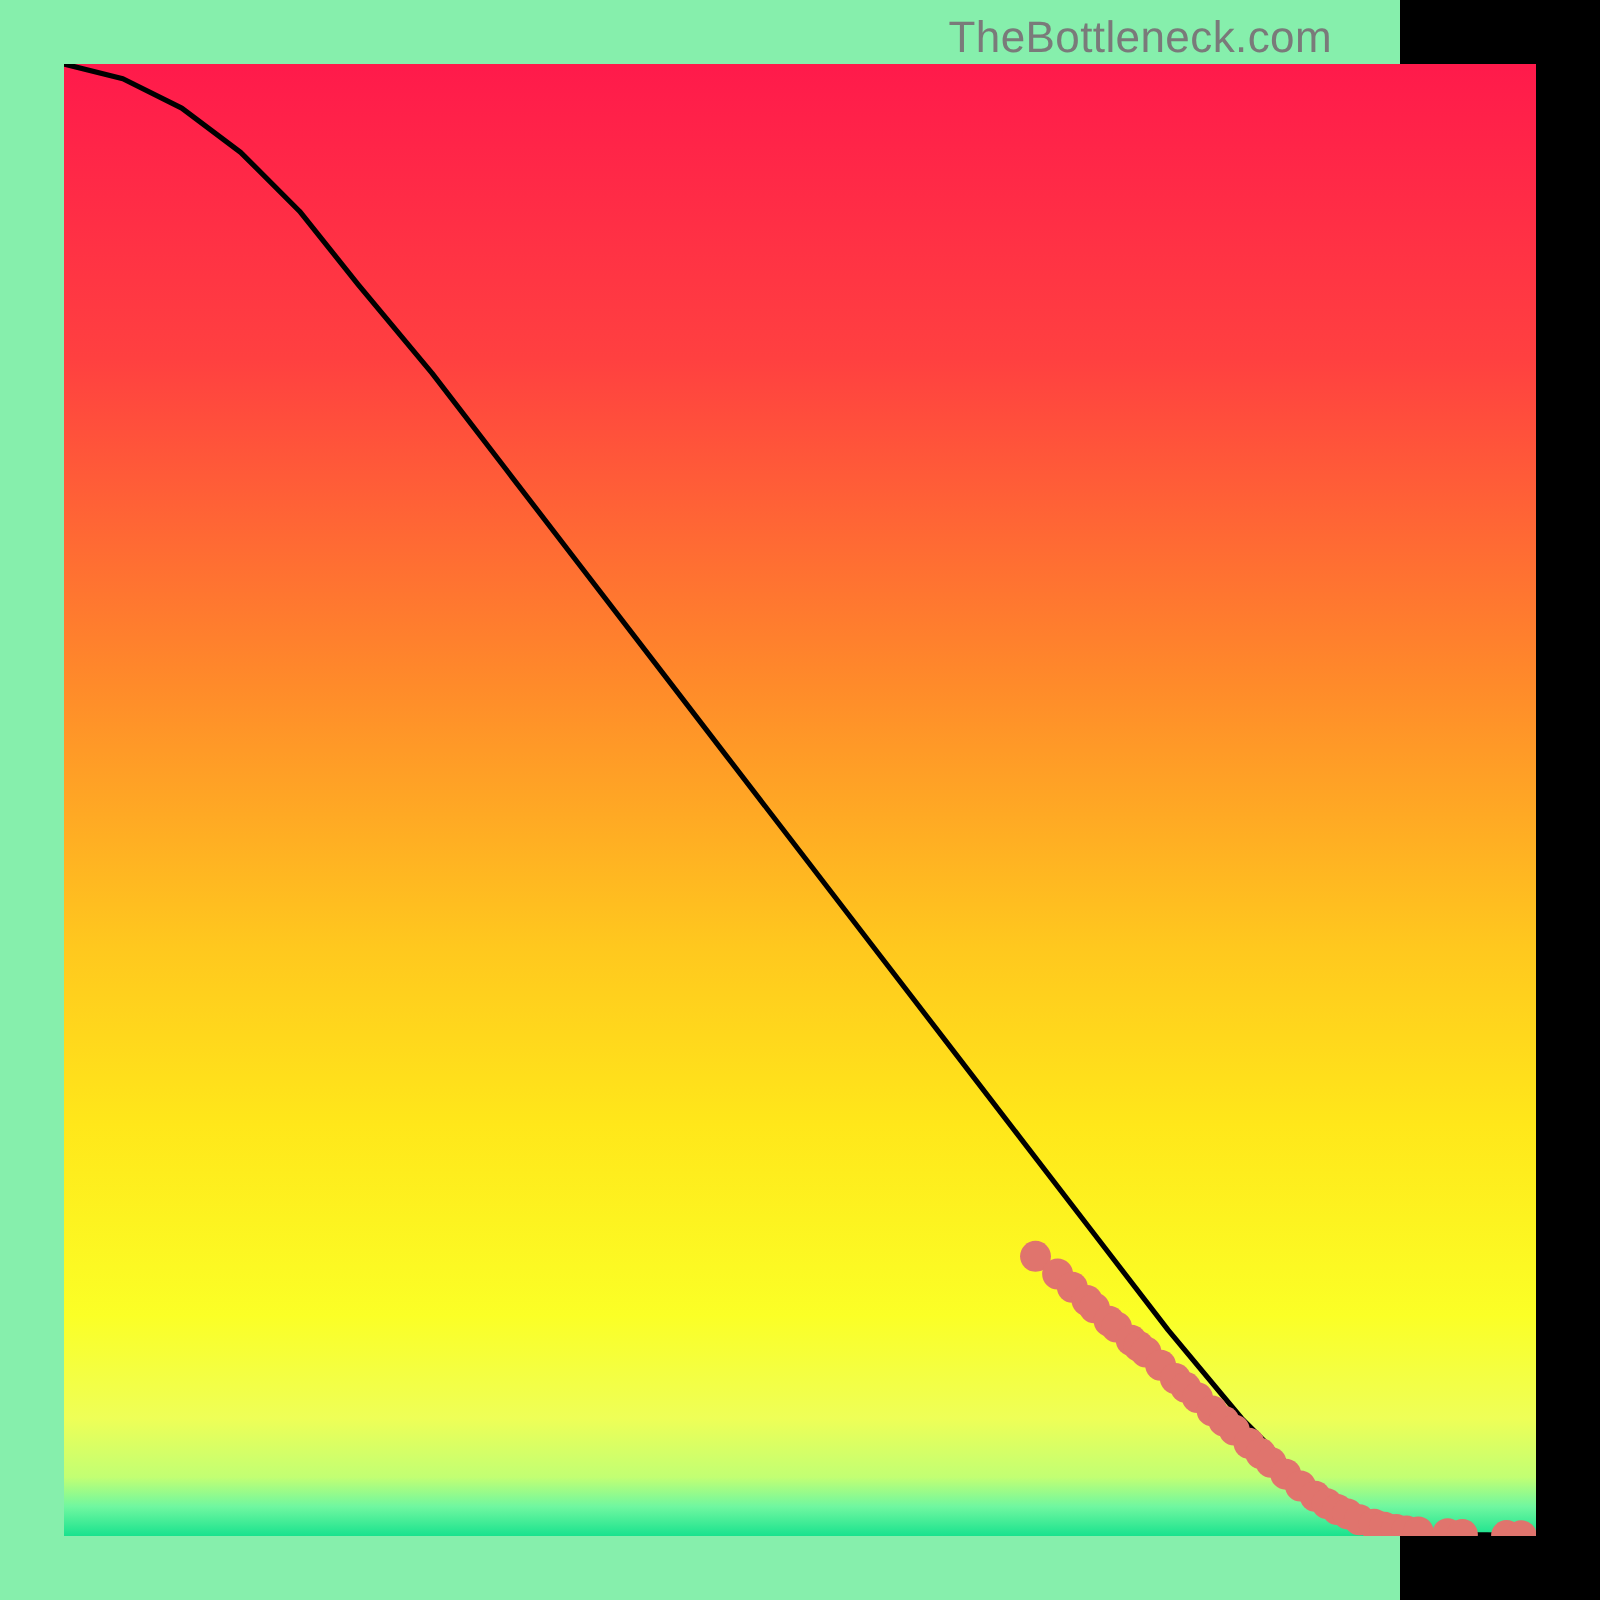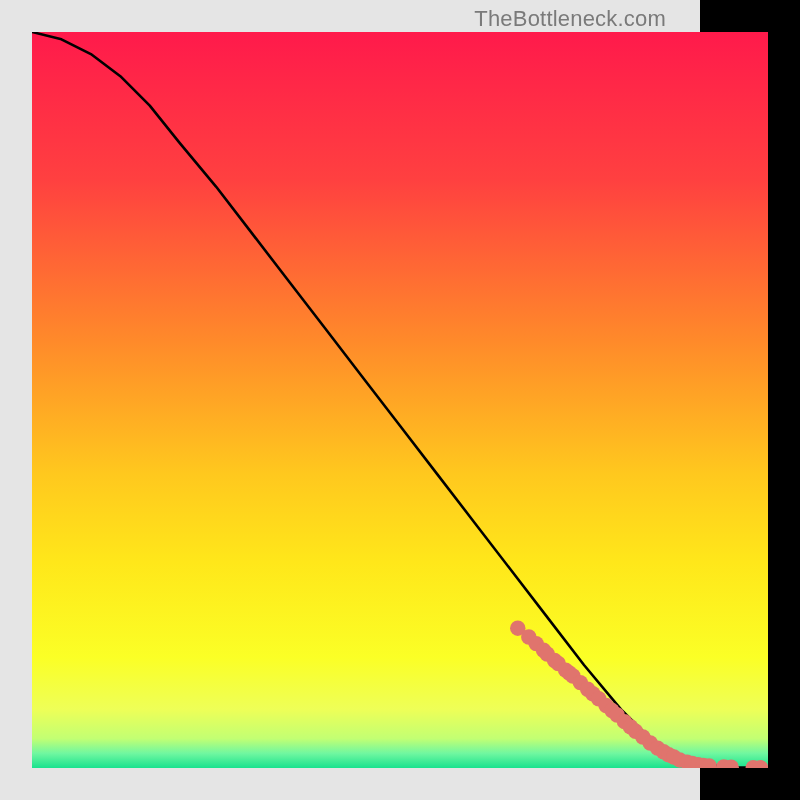--- a/index.html
+++ b/index.html
@@ -8,21 +8,21 @@
     width: 800px;
     height: 800px;
     background: #000;
     overflow: hidden;
     font-family: Arial, Helvetica, sans-serif;
   }
   .frame {
     position: absolute;
     left: 0; top: 0;
     width: 700px; height: 800px;
-    background: #e5e5e5;
+    background: #86efac;
   }
   .plot {
     position: absolute;
     
     left: 32px;
     top: 32px;
     width: 736px;
     height: 736px;
     overflow: hidden;
   }

